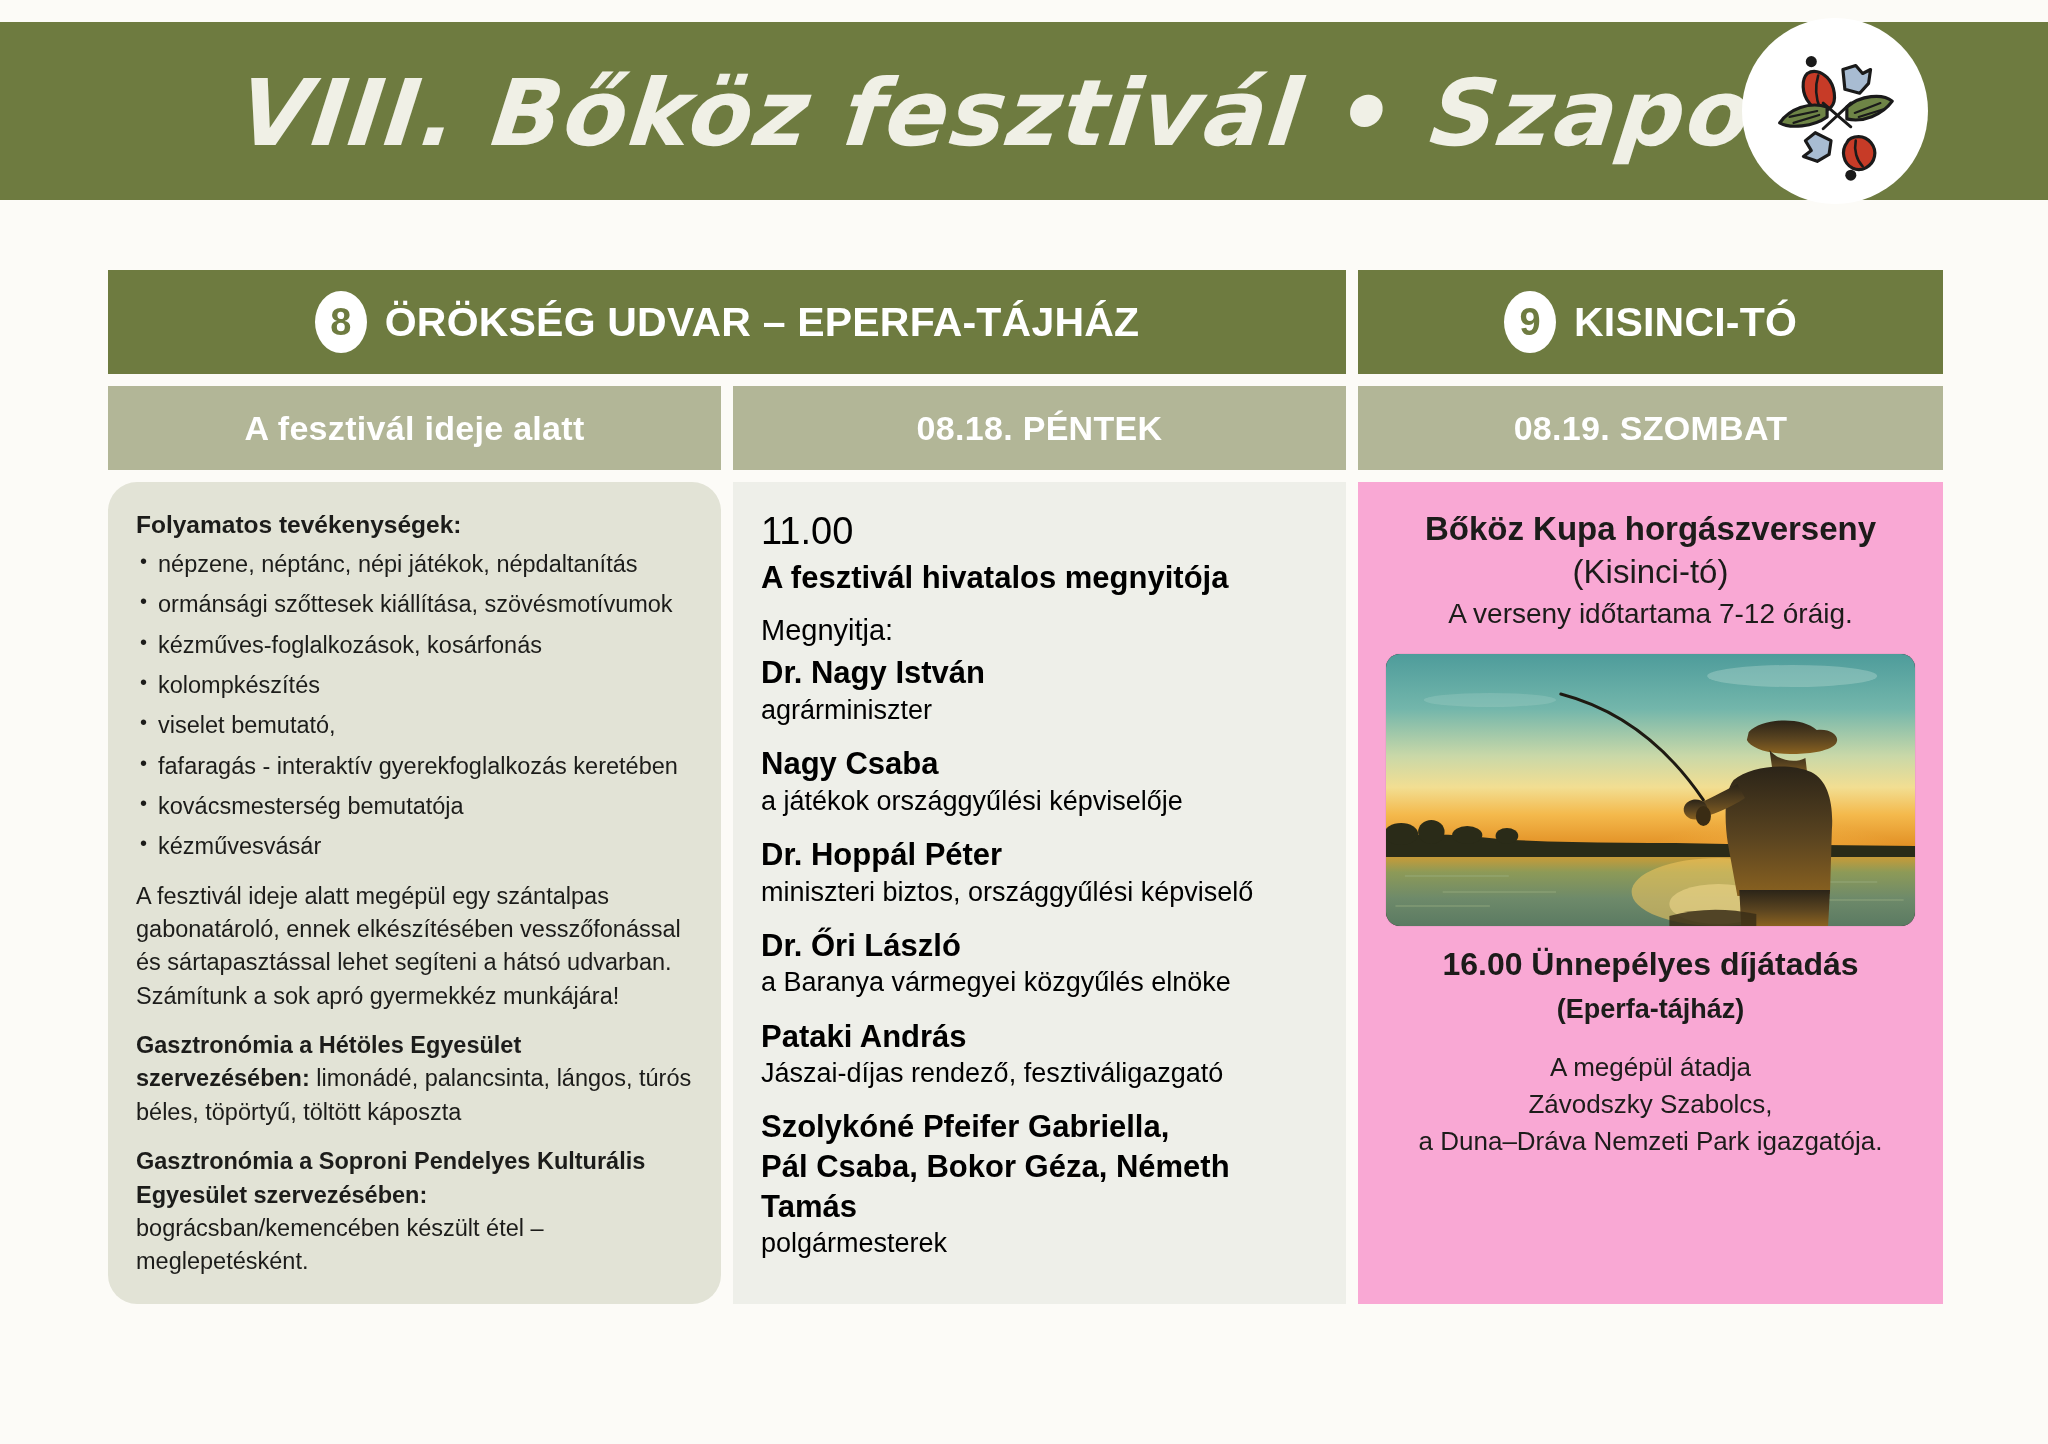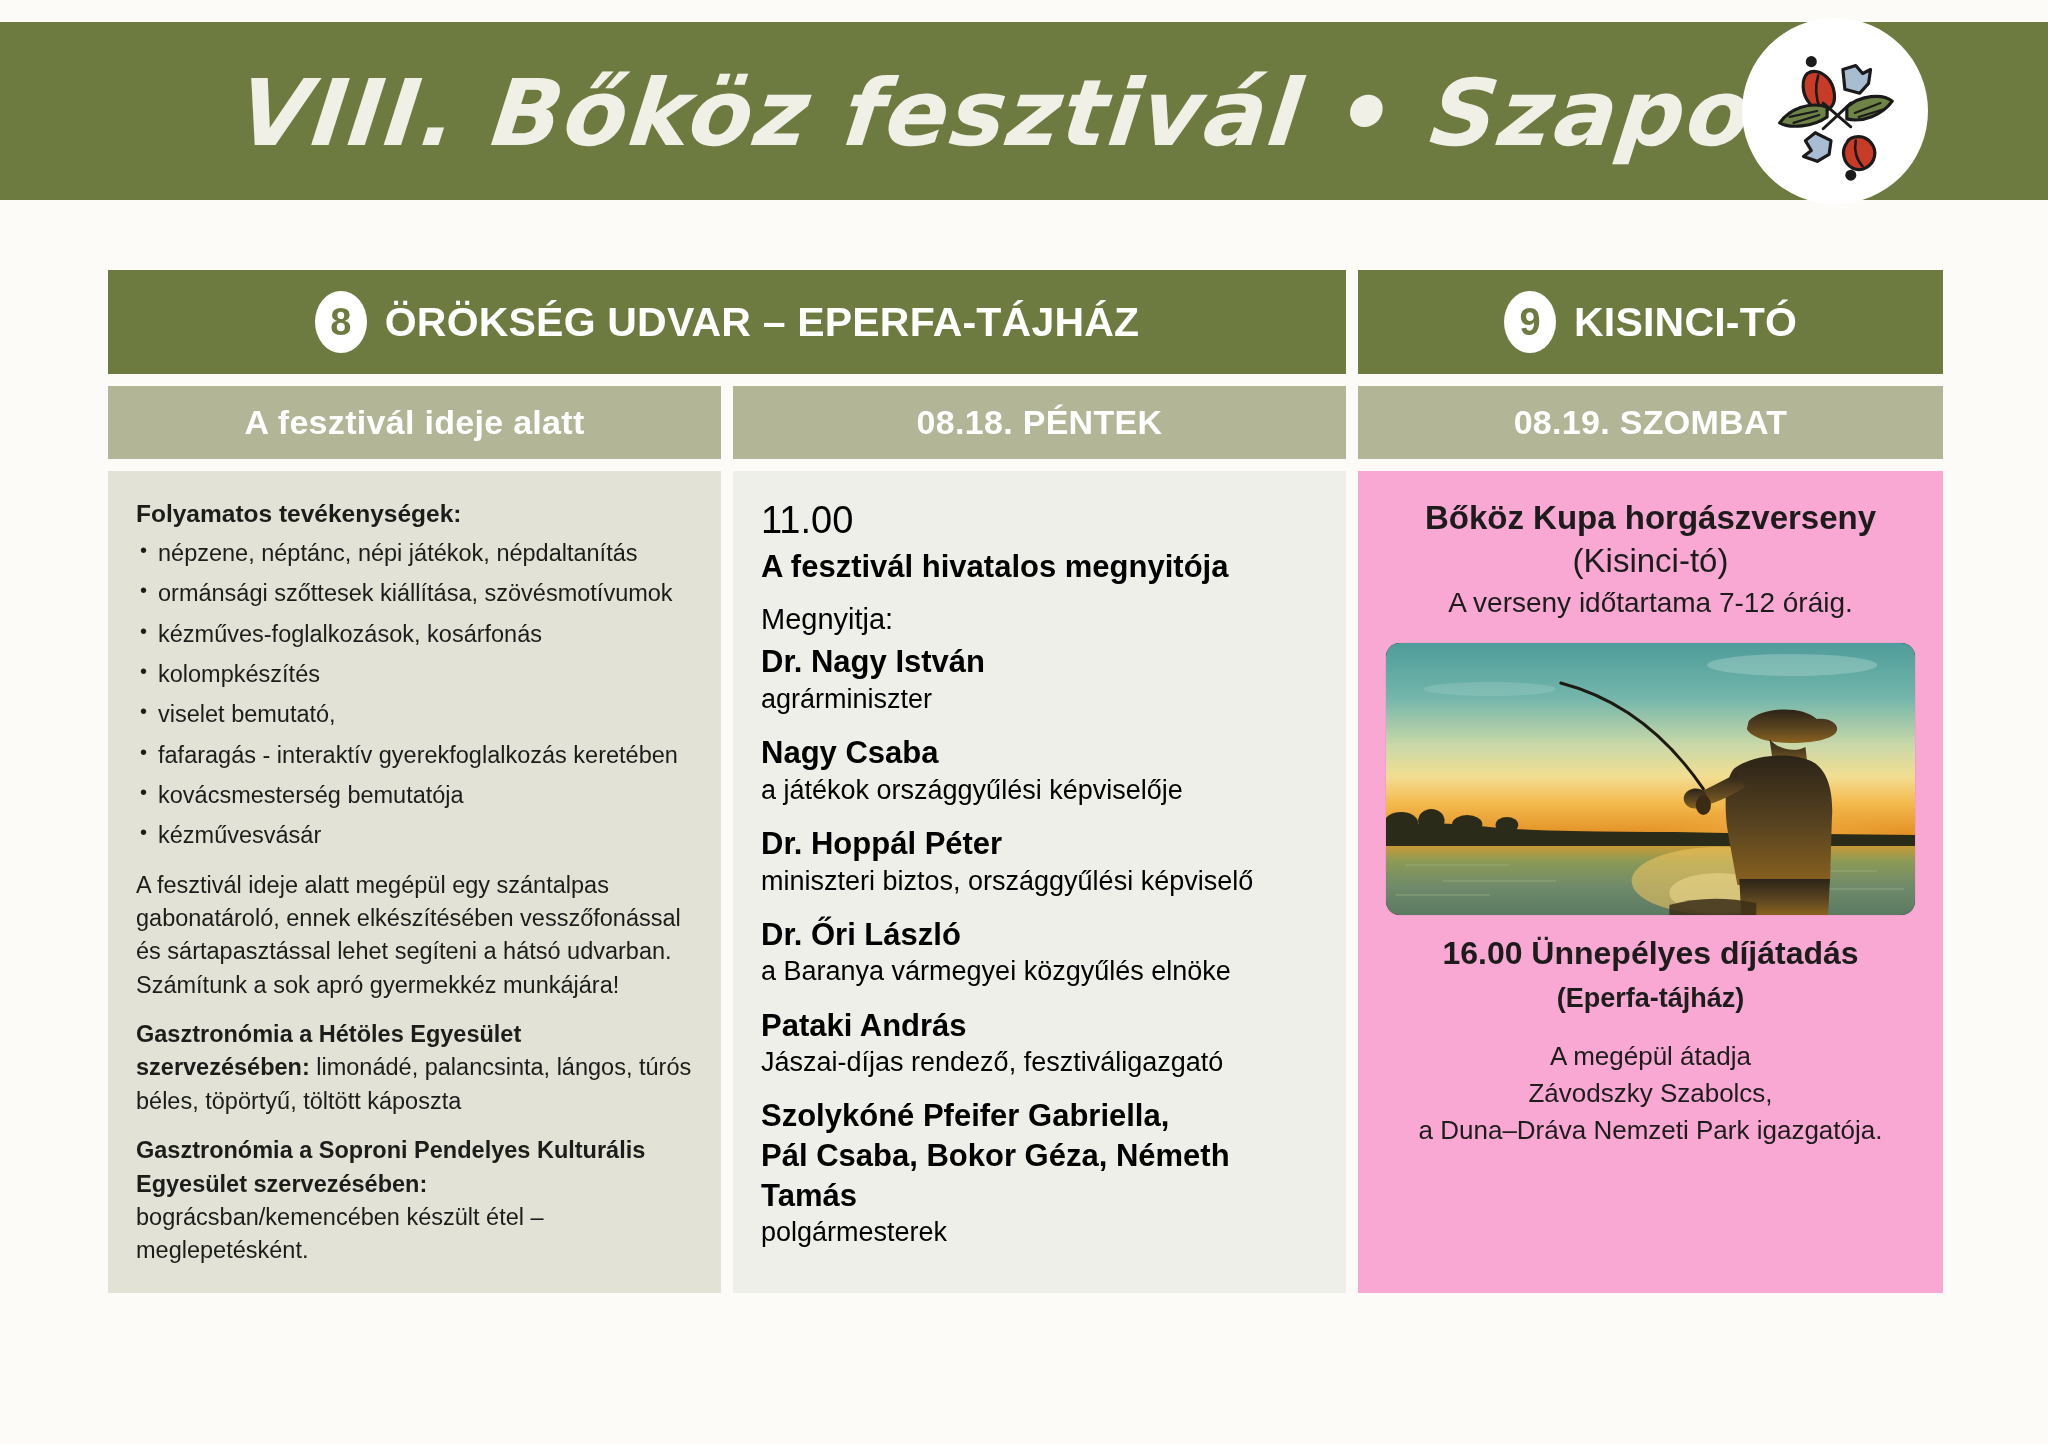--- a/index.html
+++ b/index.html
@@ -73,33 +73,33 @@
   .loc-name {
     color: #FFFFFF;
     font-size: 41px; font-weight: 700;
     letter-spacing: 0.2px;
     white-space: nowrap;
   }
 
   
   .date-bar {
     background: #B2B697;
-    height: 73px;
+    height: 84px;
     display: flex; align-items: center; justify-content: center;
   }
   .date-bar .date-txt {
     color: #FFFFFF;
     font-size: 34px; font-weight: 700;
     letter-spacing: 0.3px;
     white-space: nowrap;
   }
 
   
   .body-panel { padding: 26px 28px 24px 28px; }
-  .panel-left   { background: #E2E3D6; }
+  .panel-left   { background: #E2E3D6; border-radius: 29px; }
   .panel-mid    { background: #EEEFE9; }
   .panel-right  { background: #f9a8d4; }
   .panel-height { height: 822px; }
 
   
   .lc { color: #1C1C1A; font-size: 23.5px; line-height: 1.42; }
   .lc .hd { font-weight: 700; font-size: 24.5px; margin-bottom: 5px; }
   .lc ul { list-style: none; margin: 0 0 16px 0; }
   .lc li {
     position: relative; padding-left: 22px; margin-bottom: 7px;

